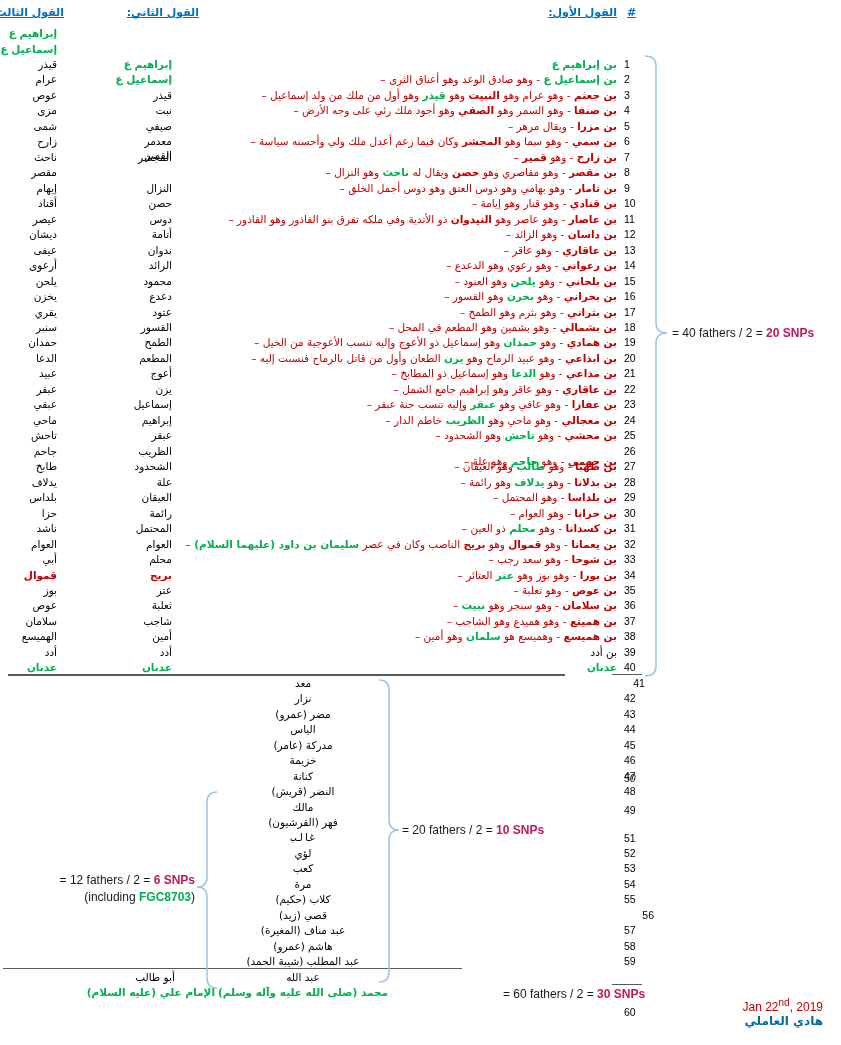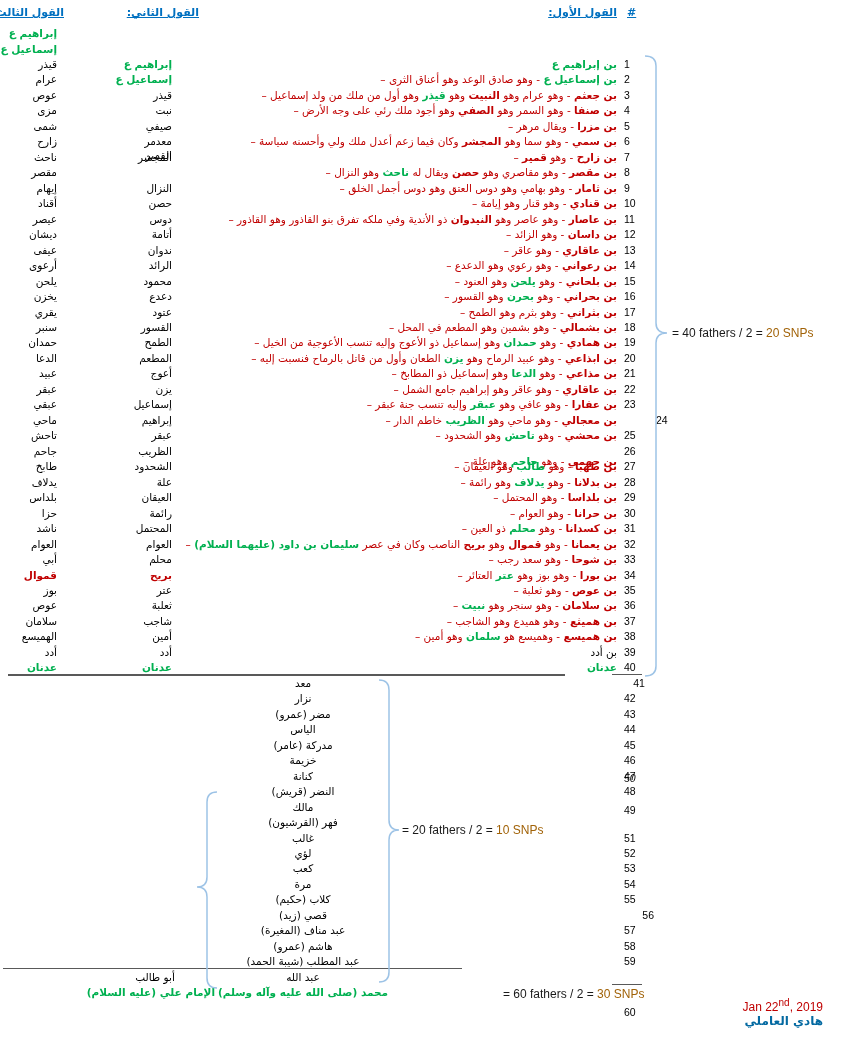--- a/index.html
+++ b/index.html
@@ -14,21 +14,21 @@
   .num{left:624px;width:30px;font-family:"Liberation Sans",sans-serif;font-size:10.5px;color:#333;}
   .center{left:190px;width:226px;text-align:center;direction:rtl;}
   .side{left:95px;width:120px;text-align:center;direction:rtl;}
   .seg-k{color:#000000;}
   .seg-r{color:#C00000;}
   .seg-rb{color:#C00000;font-weight:bold;}
   .seg-g{color:#00B050;font-weight:bold;}
   .divider{position:absolute;border-top:2px solid #595959;}
   .numline{position:absolute;border-top:1.5px solid #595959;width:30px;left:612px;}
   .ann{position:absolute;font-family:"Liberation Sans",sans-serif;font-size:12px;color:#1a1a1a;white-space:nowrap;}
-  .ann .val{color:#a16207;font-weight:normal;}
+  .ann .val{color:#be185d;font-weight:bold;}
   .ann .grn{color:#00B050;font-weight:bold;}
   .brace{position:absolute;}
   .footer-date{position:absolute;right:18px;top:997px;font-family:"Liberation Sans",sans-serif;
                font-size:12px;color:#C00000;text-align:right;}
   .footer-author{position:absolute;right:18px;top:1014px;font-size:12px;color:#0369a1;
                  font-weight:bold;direction:rtl;text-align:right;}
 </style>
 </head>
 <body>
 
@@ -127,21 +127,21 @@
       <div class="cell c2" style="top: 366.4px;"><span class="seg-k">أعوج</span></div>
       <div class="cell c3" style="top: 366.4px;"><span class="seg-k">عبيد</span></div>
       <div class="cell num" style="top: 381.87px;"><span class="seg-k">22</span></div>
       <div class="cell c1" style="top: 381.87px;"><span class="seg-rb">بن عاقاري</span><span class="seg-r"> - وهو عاقر وهو إبراهيم جامع الشمل –</span></div>
       <div class="cell c2" style="top: 381.87px;"><span class="seg-k">يزن</span></div>
       <div class="cell c3" style="top: 381.87px;"><span class="seg-k">عبقر</span></div>
       <div class="cell num" style="top: 397.34px;"><span class="seg-k">23</span></div>
       <div class="cell c1" style="top: 397.34px;"><span class="seg-rb">بن عفارا</span><span class="seg-r"> - وهو عافي وهو </span><span class="seg-g">عبقر</span><span class="seg-r"> وإليه تنسب جنة عبقر –</span></div>
       <div class="cell c2" style="top: 397.34px;"><span class="seg-k">إسماعيل</span></div>
       <div class="cell c3" style="top: 397.34px;"><span class="seg-k">عبقي</span></div>
-      <div class="cell num" style="top: 412.81px; margin-left: 32px;"><span class="seg-k">24</span></div>
+      <div class="cell num" style="top: 412.81px;"><span class="seg-k">24</span></div>
       <div class="cell c1" style="top: 412.81px;"><span class="seg-rb">بن معجالي</span><span class="seg-r"> - وهو ماحي وهو </span><span class="seg-g">الظريب</span><span class="seg-r"> خاطم الدار –</span></div>
       <div class="cell c2" style="top: 412.81px;"><span class="seg-k">إبراهيم</span></div>
       <div class="cell c3" style="top: 412.81px;"><span class="seg-k">ماحي</span></div>
       <div class="cell num" style="top: 428.28px;"><span class="seg-k">25</span></div>
       <div class="cell c1" style="top: 428.28px;"><span class="seg-rb">بن محشي</span><span class="seg-r"> - وهو </span><span class="seg-g">تاحش</span><span class="seg-r"> وهو الشحدود –</span></div>
       <div class="cell c2" style="top: 428.28px;"><span class="seg-k">عبقر</span></div>
       <div class="cell c3" style="top: 428.28px;"><span class="seg-k">تاحش</span></div>
       <div class="cell num" style="top: 443.75px;"><span class="seg-k">26</span></div>
       <div class="cell c1" style="top: 454px; margin-left: 44px;"><span class="seg-rb">بن جهمي</span><span class="seg-r"> - وهو </span><span class="seg-g">جاحم</span><span class="seg-r"> وهو علة –</span></div>
       <div class="cell c2" style="top: 443.75px;"><span class="seg-k">الظريب</span></div>
@@ -216,21 +216,21 @@
       <div class="cell center" style="top: 753.15px;"><span class="seg-k">خزيمة</span></div>
       <div class="cell num" style="top: 768.62px;"><span class="seg-k">47</span></div>
       <div class="cell center" style="top: 768.62px;"><span class="seg-k">كنانة</span></div>
       <div class="cell num" style="top: 784.09px;"><span class="seg-k">48</span></div>
       <div class="cell center" style="top: 784.09px;"><span class="seg-k">النضر (قريش)</span></div>
       <div class="cell num" style="top: 803px;"><span class="seg-k">49</span></div>
       <div class="cell center" style="top: 799.56px;"><span class="seg-k">مالك</span></div>
       <div class="cell num" style="top: 771px; font-style: italic;"><span class="seg-k">50</span></div>
       <div class="cell center" style="top: 815.03px;"><span class="seg-k">فهر (القرشيون)</span></div>
       <div class="cell num" style="top: 830.5px;"><span class="seg-k">51</span></div>
-      <div class="cell center" style="top: 830.5px;"><span class="seg-k">غالب</span></div>
+      <div class="cell center" style="top: 830.5px; font-family: Liberation Mono, monospace;"><span class="seg-k">غالب</span></div>
       <div class="cell num" style="top: 845.97px;"><span class="seg-k">52</span></div>
       <div class="cell center" style="top: 845.97px;"><span class="seg-k">لؤي</span></div>
       <div class="cell num" style="top: 861.44px;"><span class="seg-k">53</span></div>
       <div class="cell center" style="top: 861.44px;"><span class="seg-k">كعب</span></div>
       <div class="cell num" style="top: 876.91px;"><span class="seg-k">54</span></div>
       <div class="cell center" style="top: 876.91px;"><span class="seg-k">مرة</span></div>
       <div class="cell num" style="top: 892.38px;"><span class="seg-k">55</span></div>
       <div class="cell center" style="top: 892.38px;"><span class="seg-k">كلاب (حكيم)</span></div>
       <div class="cell num" style="top: 907.85px; text-align: right;"><span class="seg-k">56</span></div>
       <div class="cell center" style="top: 907.85px;"><span class="seg-k">قصي (زيد)</span></div>
@@ -261,20 +261,24 @@
   <svg class="brace" style="left:195px;top:790px;" width="24" height="200" viewBox="0 0 24 200">
     <path d="M22,2 Q12,2 12,12 L12,87 Q12,97 2,97 Q12,97 12,107 L12,188 Q12,198 22,198" fill="none" stroke="#9DC3E6" stroke-width="1.5"></path>
   </svg>
 
   <div class="ann" style="left:672px;top:326px;">
     <span>= 40 fathers / 2 = </span><span class="val">20 SNPs</span>
   </div>
   <div class="ann" style="left:402px;top:823px;">
     <span>= 20 fathers / 2 = </span><span class="val">10 SNPs</span>
   </div>
+  <div class="ann" style="right:646px;top:872px;text-align:right;line-height:17px;">
+    <div><span>= 12 fathers / 2 = </span><span class="val">6 SNPs</span></div>
+    <div><span>(including </span><span class="grn">FGC8703</span><span>)</span></div>
+  </div>
   <div class="ann" style="left:503px;top:987px;">
     <span>= 60 fathers / 2 = </span><span class="val">30 SNPs</span>
   </div>
 
   <div class="footer-date">
     <span>Jan 22</span><sup>nd</sup><span>, 2019</span>
   </div>
   <div class="footer-author">هادي العاملي</div>
 
 </div>

